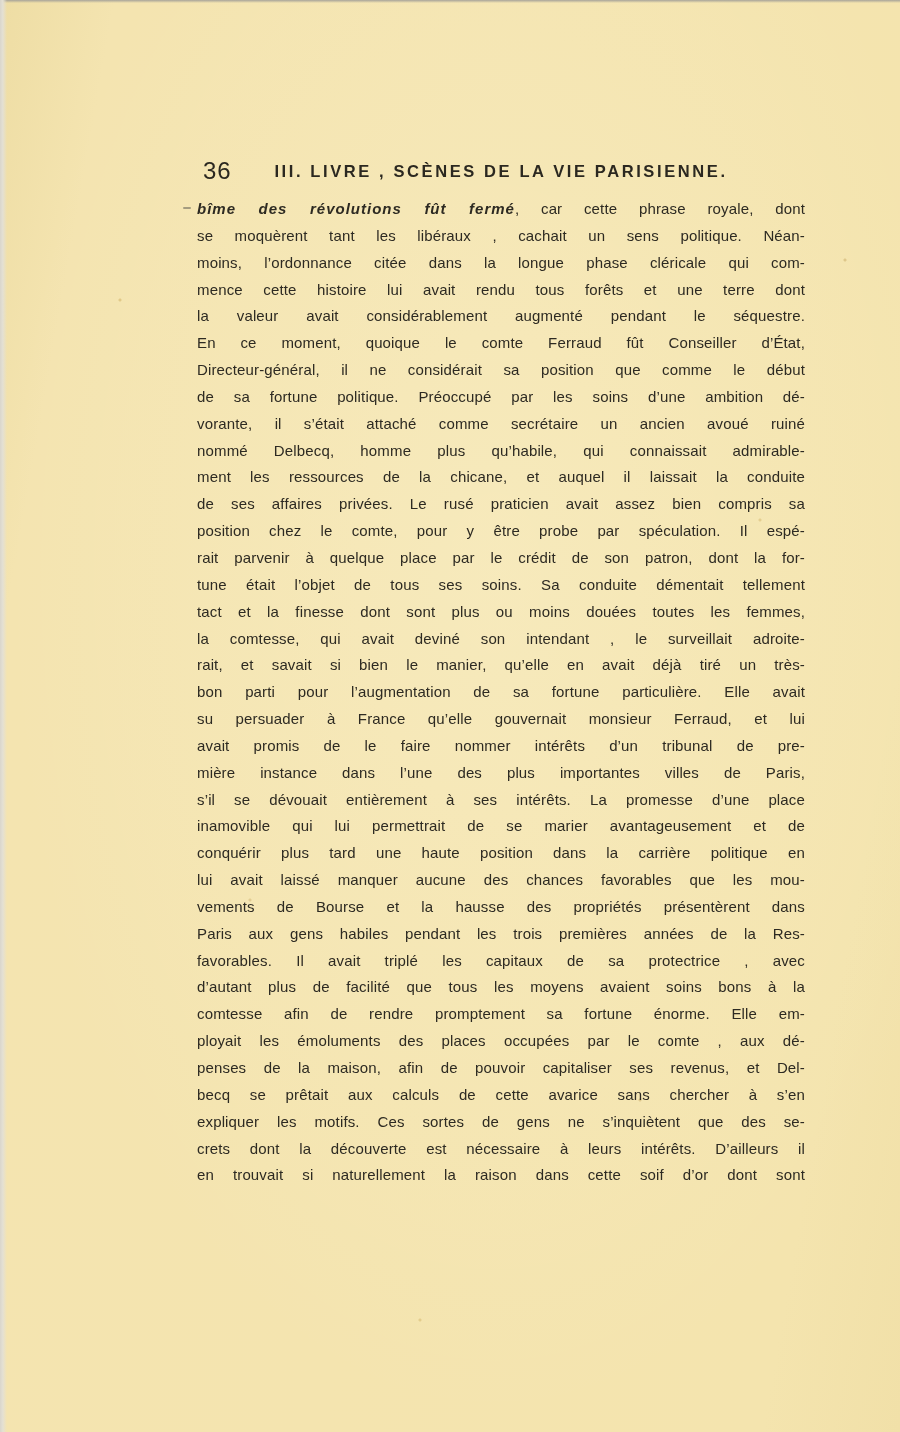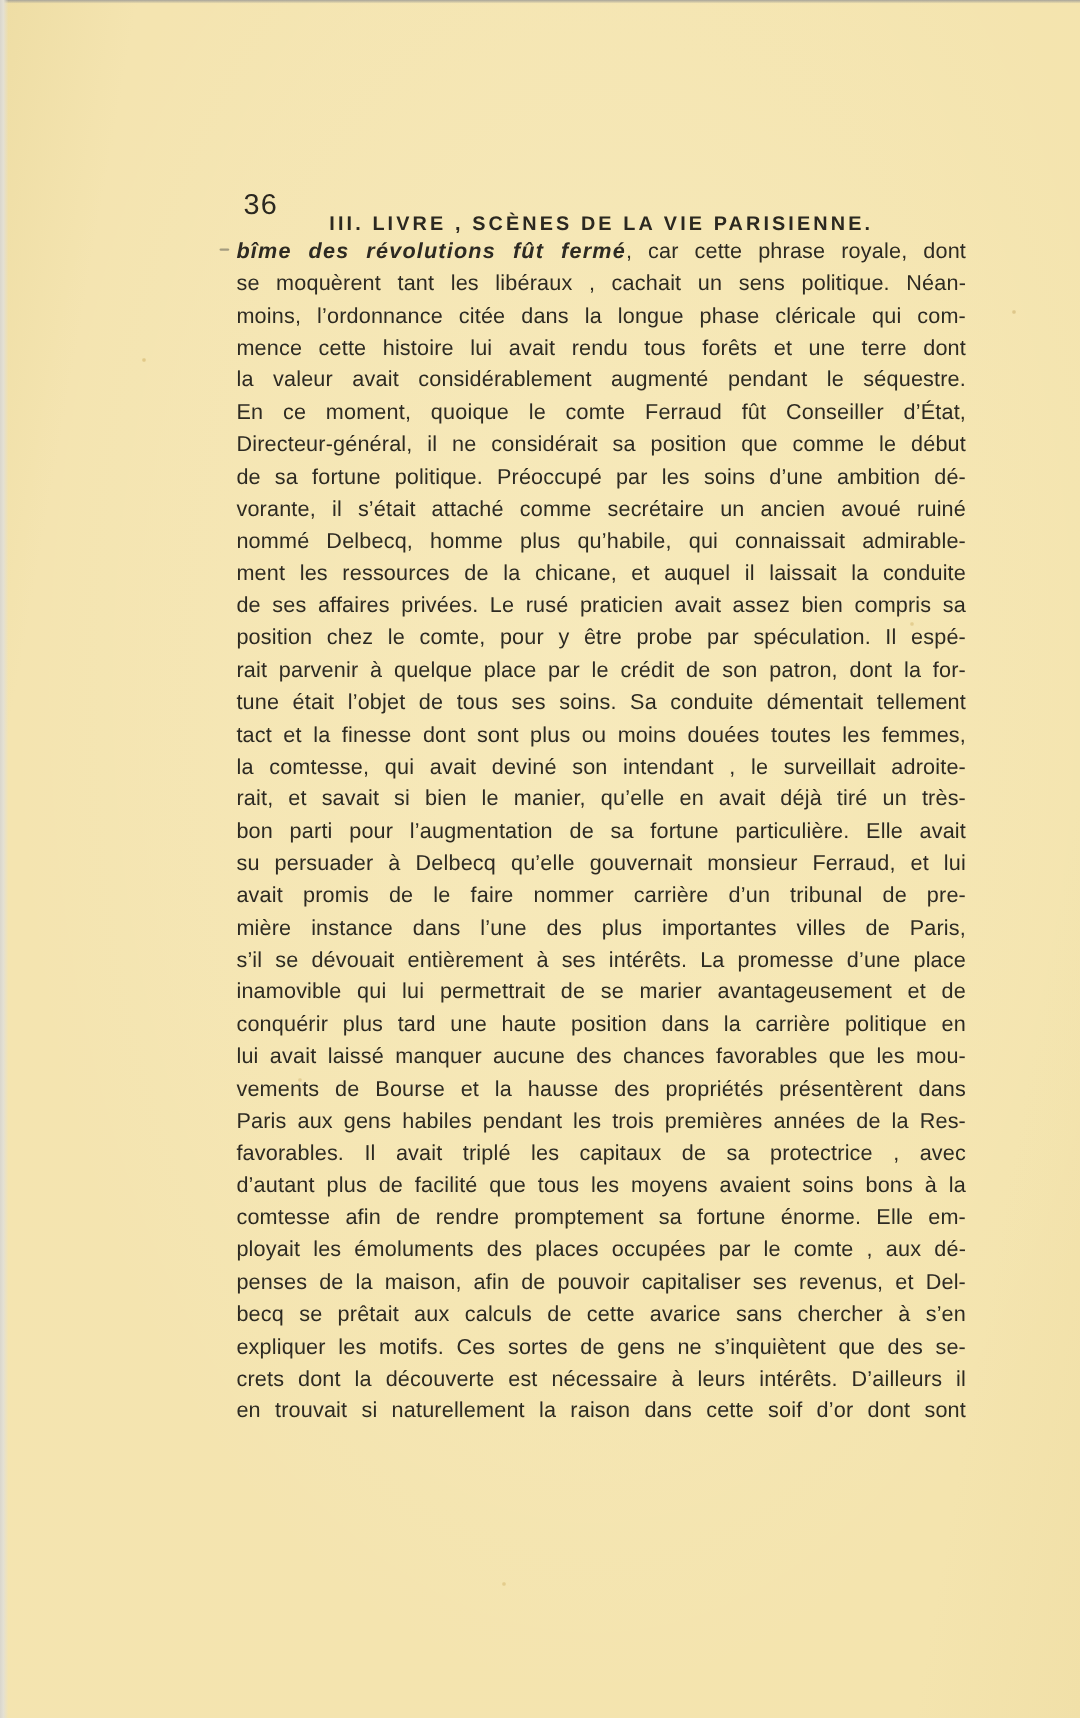--- a/index.html
+++ b/index.html
@@ -46,38 +46,37 @@
   }
   .running {
     display: block;
     text-align: center;
     font-size: 16.5px;
     font-weight: 700;
     letter-spacing: 2.6px;
     padding-top: 6px;
     color: #2b2820;
     white-space: nowrap;
-    margin-top: 16px;
   }
   .margin-mark {
     position: absolute;
     left: 183px;
     top: 207px;
     width: 8px;
     height: 2px;
     background: #7a7464;
     opacity: 0.65;
     border-radius: 1px;
   }
   .bodytext {
     position: absolute;
     left: 197px;
     top: 196px;
     width: 608px;
-    font-size: 18px;
+    font-size: 15px;
     line-height: 26.85px;
     letter-spacing: 0.15px;
     word-spacing: 1px;
   }
   .line {
     text-align: justify;
     text-align-last: justify;
     white-space: normal;
     height: 26.85px;
     overflow: visible;
@@ -128,22 +127,22 @@
         <div class="line">nommé Delbecq, homme plus qu’habile, qui connaissait admirable-</div>
         <div class="line">ment les ressources de la chicane, et auquel il laissait la conduite</div>
         <div class="line">de ses affaires privées. Le rusé praticien avait assez bien compris sa</div>
         <div class="line">position chez le comte, pour y être probe par spéculation. Il espé-</div>
         <div class="line">rait parvenir à quelque place par le crédit de son patron, dont la for-</div>
         <div class="line">tune était l’objet de tous ses soins. Sa conduite démentait tellement</div>
         <div class="line">tact et la finesse dont sont plus ou moins douées toutes les femmes,</div>
         <div class="line">la comtesse, qui avait deviné son intendant , le surveillait adroite-</div>
         <div class="line">rait, et savait si bien le manier, qu’elle en avait déjà tiré un très-</div>
         <div class="line">bon parti pour l’augmentation de sa fortune particulière. Elle avait</div>
-        <div class="line">su persuader à Delbecq qu’elle gouvernait monsieur Ferraud, et lui</div>
-        <div class="line">avait promis de le faire nommer carrière d’un tribunal de pre-</div>
+        <div class="line">su persuader à France qu’elle gouvernait monsieur Ferraud, et lui</div>
+        <div class="line">avait promis de le faire nommer intérêts d’un tribunal de pre-</div>
         <div class="line">mière instance dans l’une des plus importantes villes de Paris,</div>
         <div class="line">s’il se dévouait entièrement à ses intérêts. La promesse d’une place</div>
         <div class="line">inamovible qui lui permettrait de se marier avantageusement et de</div>
         <div class="line">conquérir plus tard une haute position dans la carrière politique en</div>
         <div class="line">lui avait laissé manquer aucune des chances favorables que les mou-</div>
         <div class="line">vements de Bourse et la hausse des propriétés présentèrent dans</div>
         <div class="line">Paris aux gens habiles pendant les trois premières années de la Res-</div>
         <div class="line">favorables. Il avait triplé les capitaux de sa protectrice , avec</div>
         <div class="line">d’autant plus de facilité que tous les moyens avaient soins bons à la</div>
         <div class="line">comtesse afin de rendre promptement sa fortune énorme. Elle em-</div>

